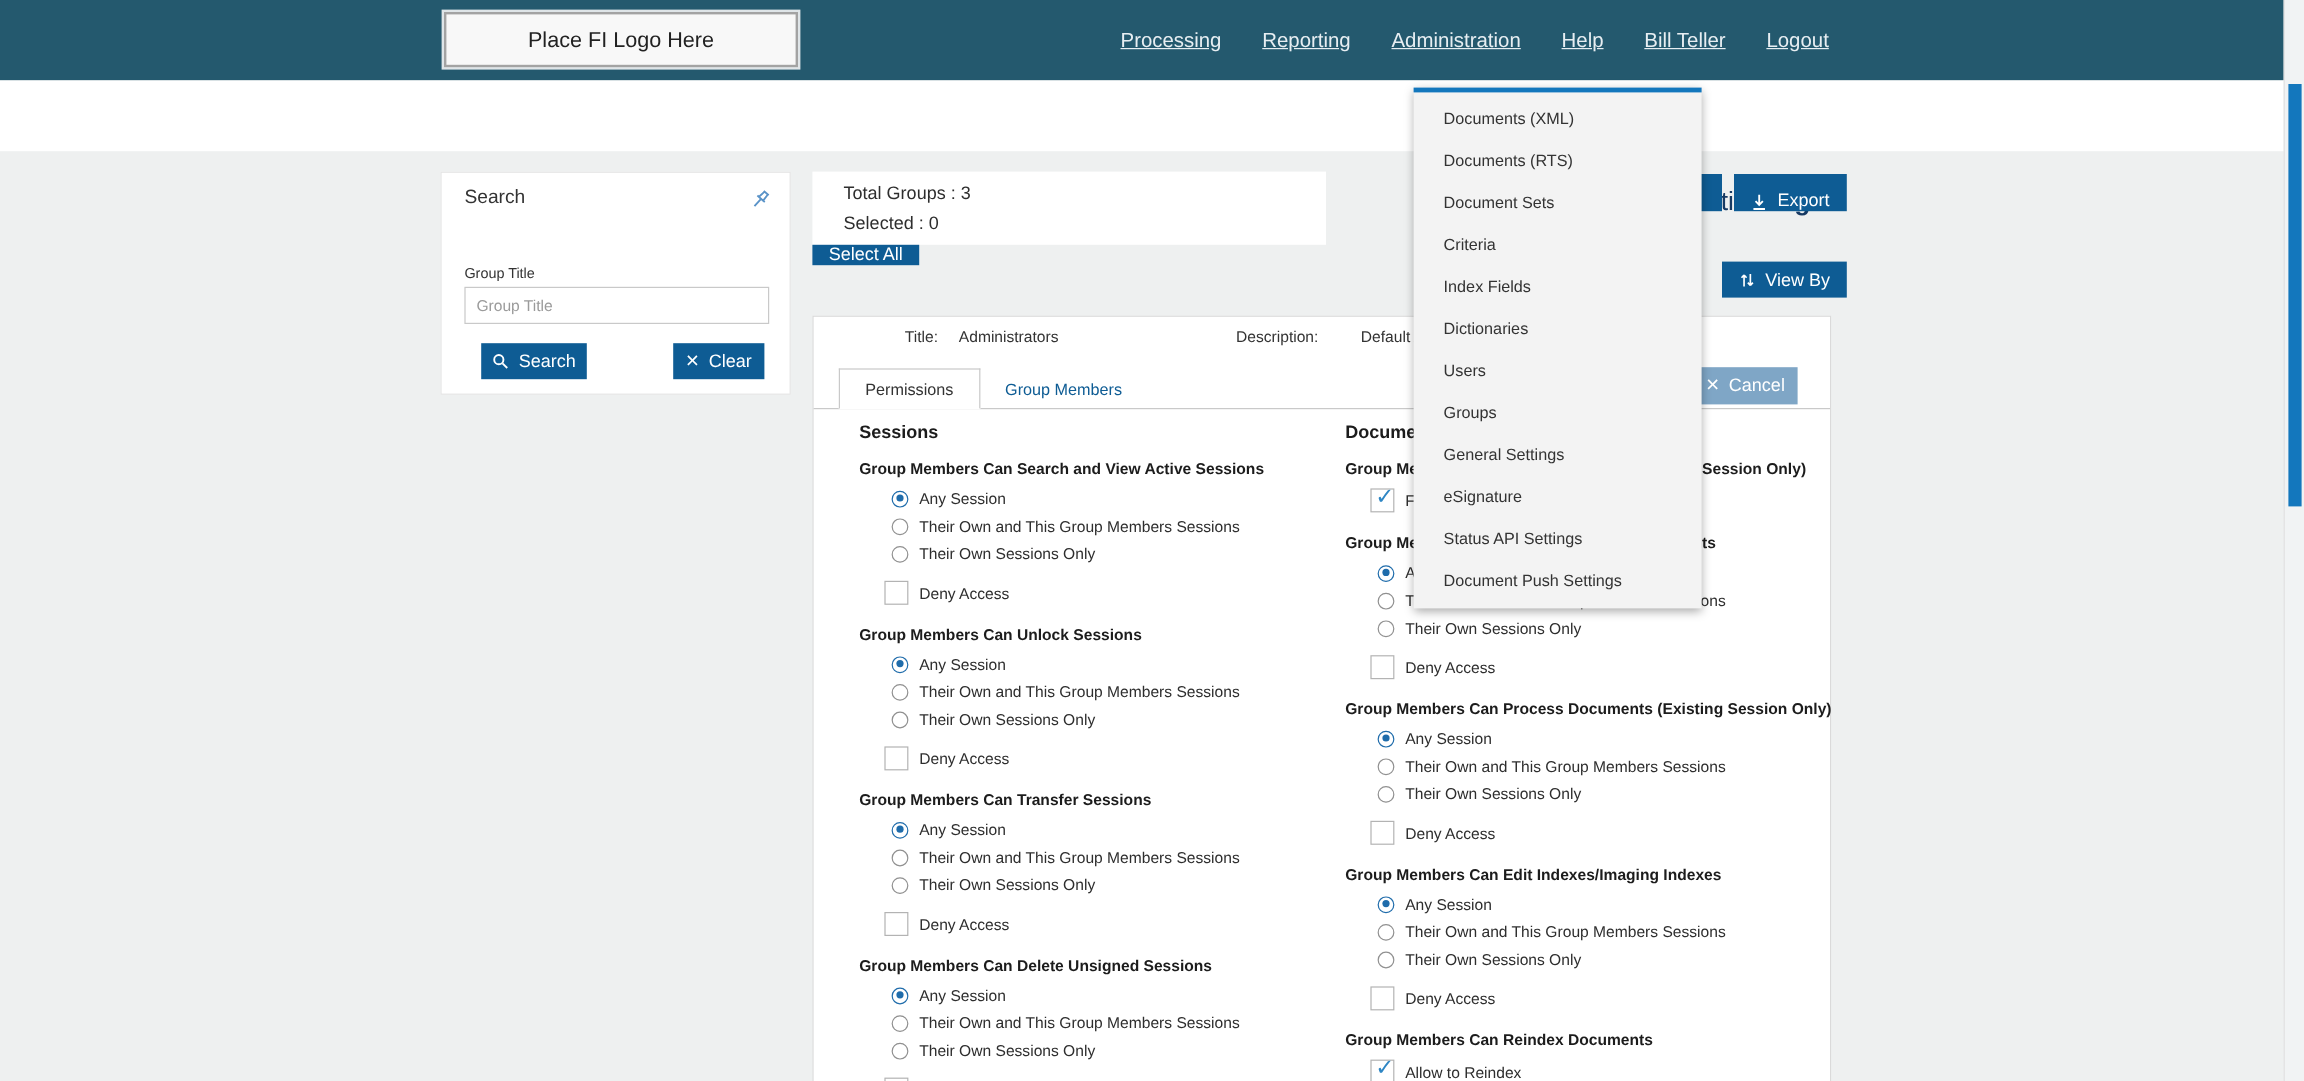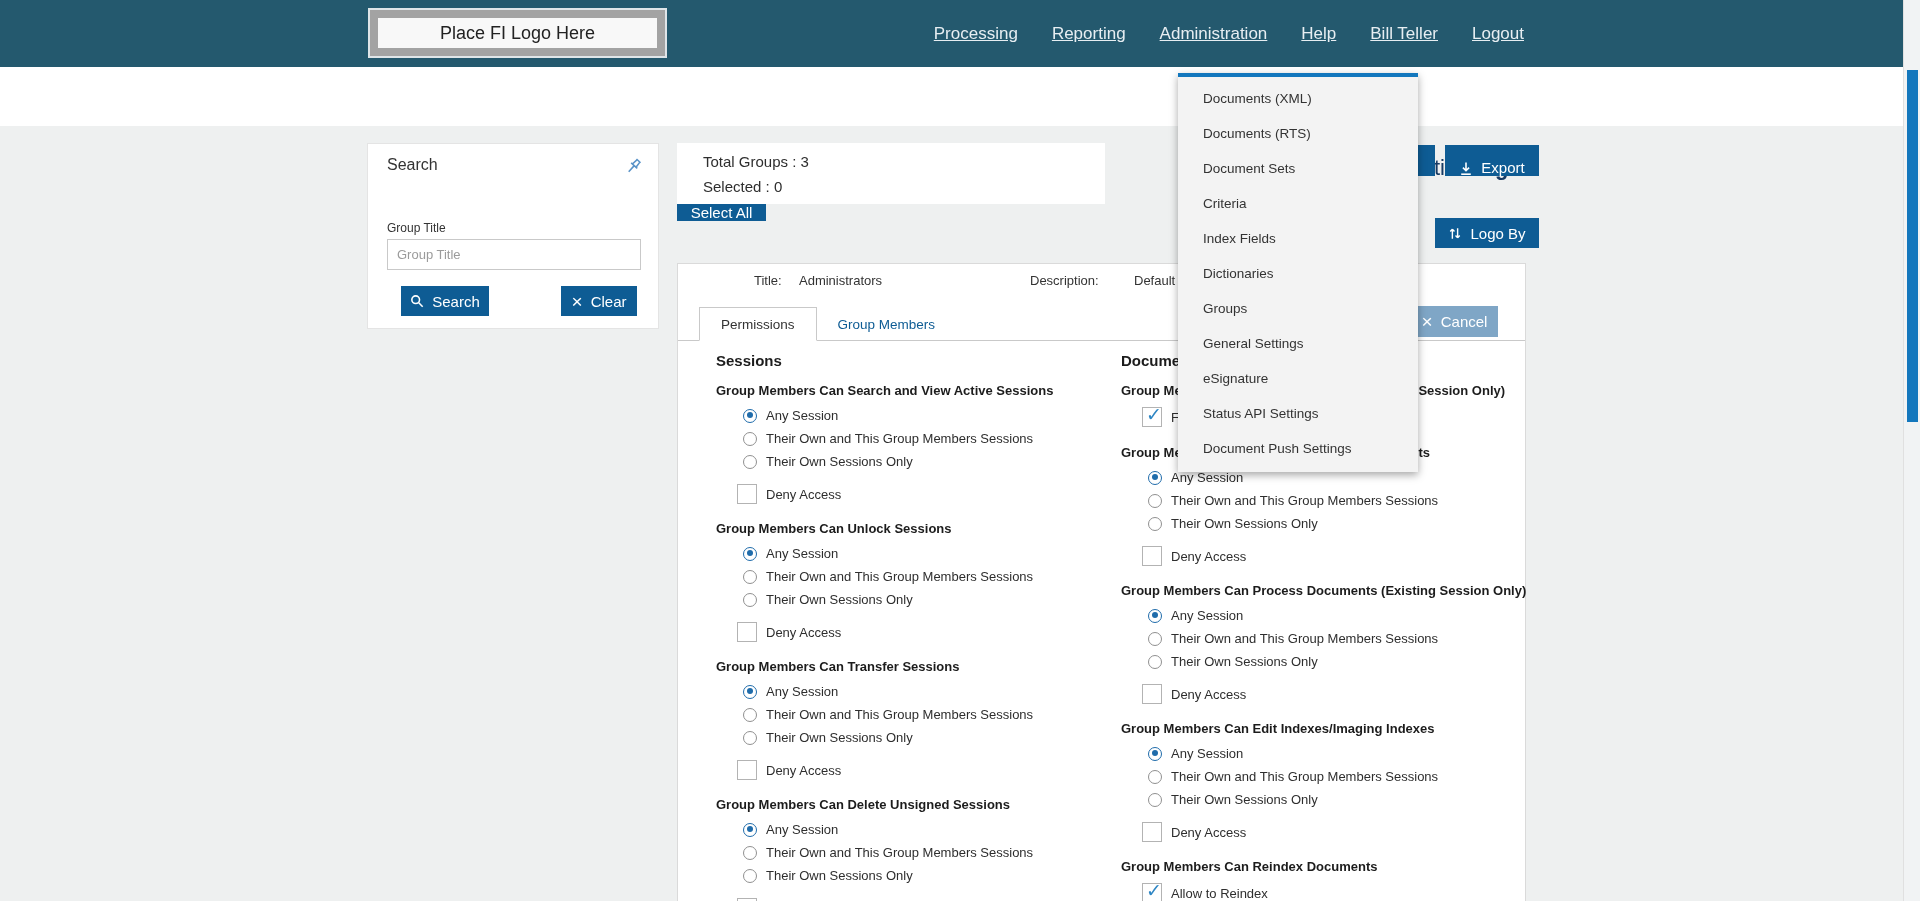--- a/index.html
+++ b/index.html
@@ -8,21 +8,21 @@
     font-family: "Liberation Sans", sans-serif;
     background:#eef0f0;
     position:relative;
     color:#333;
   }
 
   
   .nav { position:absolute; top:0; left:0; width:1920px; height:67px; background:#24596e; }
   .logo-box {
     position:absolute; left:370px; top:10px; width:295px; height:46px;
-    background:#f8f8f8; border:8px solid #a3a3a3; box-shadow:0 0 0 2px #dfe5e8;
+    background:#f8f8f8; border:2px solid #a3a3a3; box-shadow:0 0 0 2px #dfe5e8;
     display:flex; align-items:center; justify-content:center;
     font-size:18px; color:#222;
   }
   .nav-menu {
     position:absolute; right:396px; top:0; height:67px;
     display:flex; align-items:center; gap:34px;
     font-size:17px; color:#e7eef2;
   }
   .nav-item { cursor:pointer; white-space:nowrap;text-decoration:underline; }
 
@@ -204,21 +204,21 @@
     <span>Export</span>
   </button>
   <button class="btn btn-select-all">
     <span>Select All</span>
   </button>
   <button class="btn btn-sort">
     <svg width="14" height="15" viewBox="0 0 16 16">
       <path d="M5 14 V3 M5 3 L2.6 5.7 M5 3 l2.4 2.7" stroke="#fff" stroke-width="1.6" fill="none"></path>
       <path d="M11 2 v11 M11 13 l-2.4 -2.7 M11 13 l2.4 -2.7" stroke="#fff" stroke-width="1.6" fill="none"></path>
     </svg>
-    <span>Logo By</span>
+    <span>View By</span>
   </button>
 
   <div class="group-card">
     <span class="card-header-text" style="left:76px;">Title:</span>
     <span class="card-header-text" style="left:121px;text-align:right;">Administrators</span>
     <span class="card-header-text" style="left:352px;">Description:</span>
     <span class="card-header-text" style="left:456px;">Default Administrators Group</span>
 
     <button class="btn btn-cancel">
       <span class="x-glyph">×</span>
@@ -386,20 +386,21 @@
       </div>
   </div>
 
   <div class="dropdown">
     <div class="dropdown-item">Documents (XML)</div>
     <div class="dropdown-item">Documents (RTS)</div>
     <div class="dropdown-item">Document Sets</div>
     <div class="dropdown-item">Criteria</div>
     <div class="dropdown-item">Index Fields</div>
     <div class="dropdown-item">Dictionaries</div>
+    <div class="dropdown-item">Users</div>
     <div class="dropdown-item">Groups</div>
     <div class="dropdown-item">General Settings</div>
     <div class="dropdown-item">eSignature</div>
     <div class="dropdown-item">Status API Settings</div>
     <div class="dropdown-item">Document Push Settings</div>
   </div>
 
   <div class="scrollbar">
     <div class="scroll-thumb"></div>
   </div>

